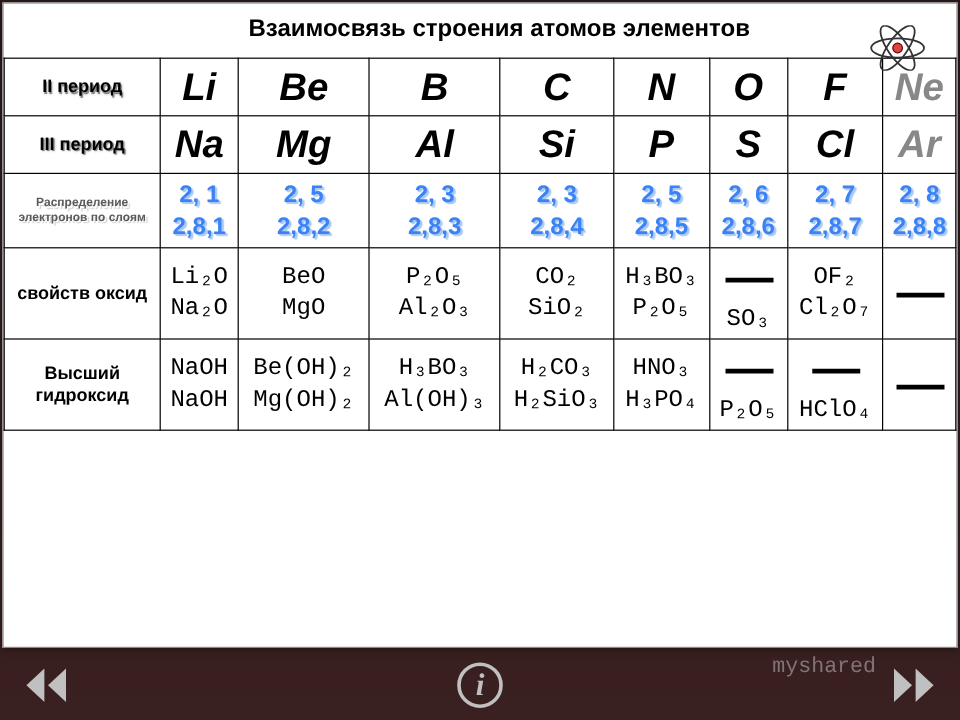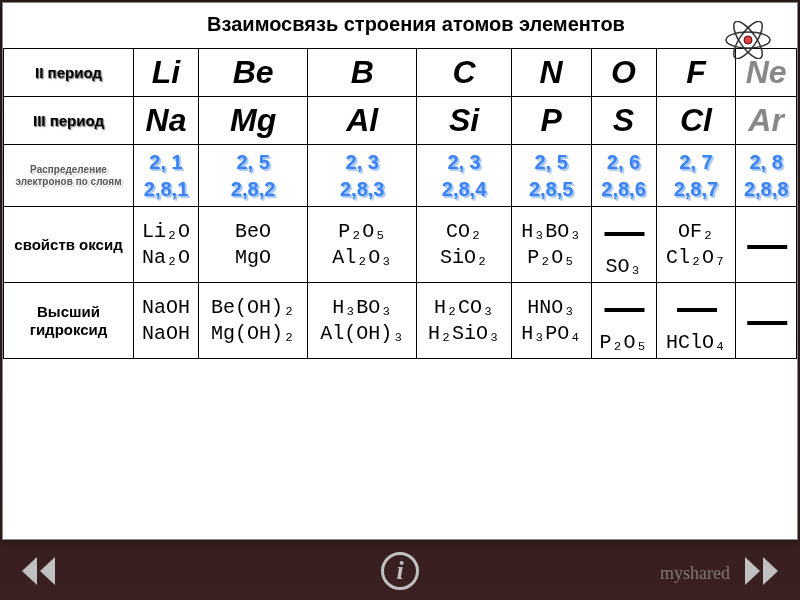--- a/index.html
+++ b/index.html
@@ -126,25 +126,25 @@
       align-items: center;
       justify-content: center;
       font-size: 26px;
       font-weight: bold;
       font-family: Georgia, serif;
       color: #c0c0c0;
       font-style: italic;
     }
     .watermark {
       position: absolute;
-      bottom: 16px;
+      bottom: 34px;
       right: 70px;
       font-size: 18px;
       color: rgba(200,200,200,0.5);
-      font-family: Liberation Serif, serif;
+      font-family: Liberation Mono, monospace;
     }
   </style>
 </head>
 <body>
 
 <div class="slide-frame">
   <div class="title-area">
     <div class="title-line">Взаимосвязь строения атомов элементов</div>
   </div>
   <div class="atom-logo">

